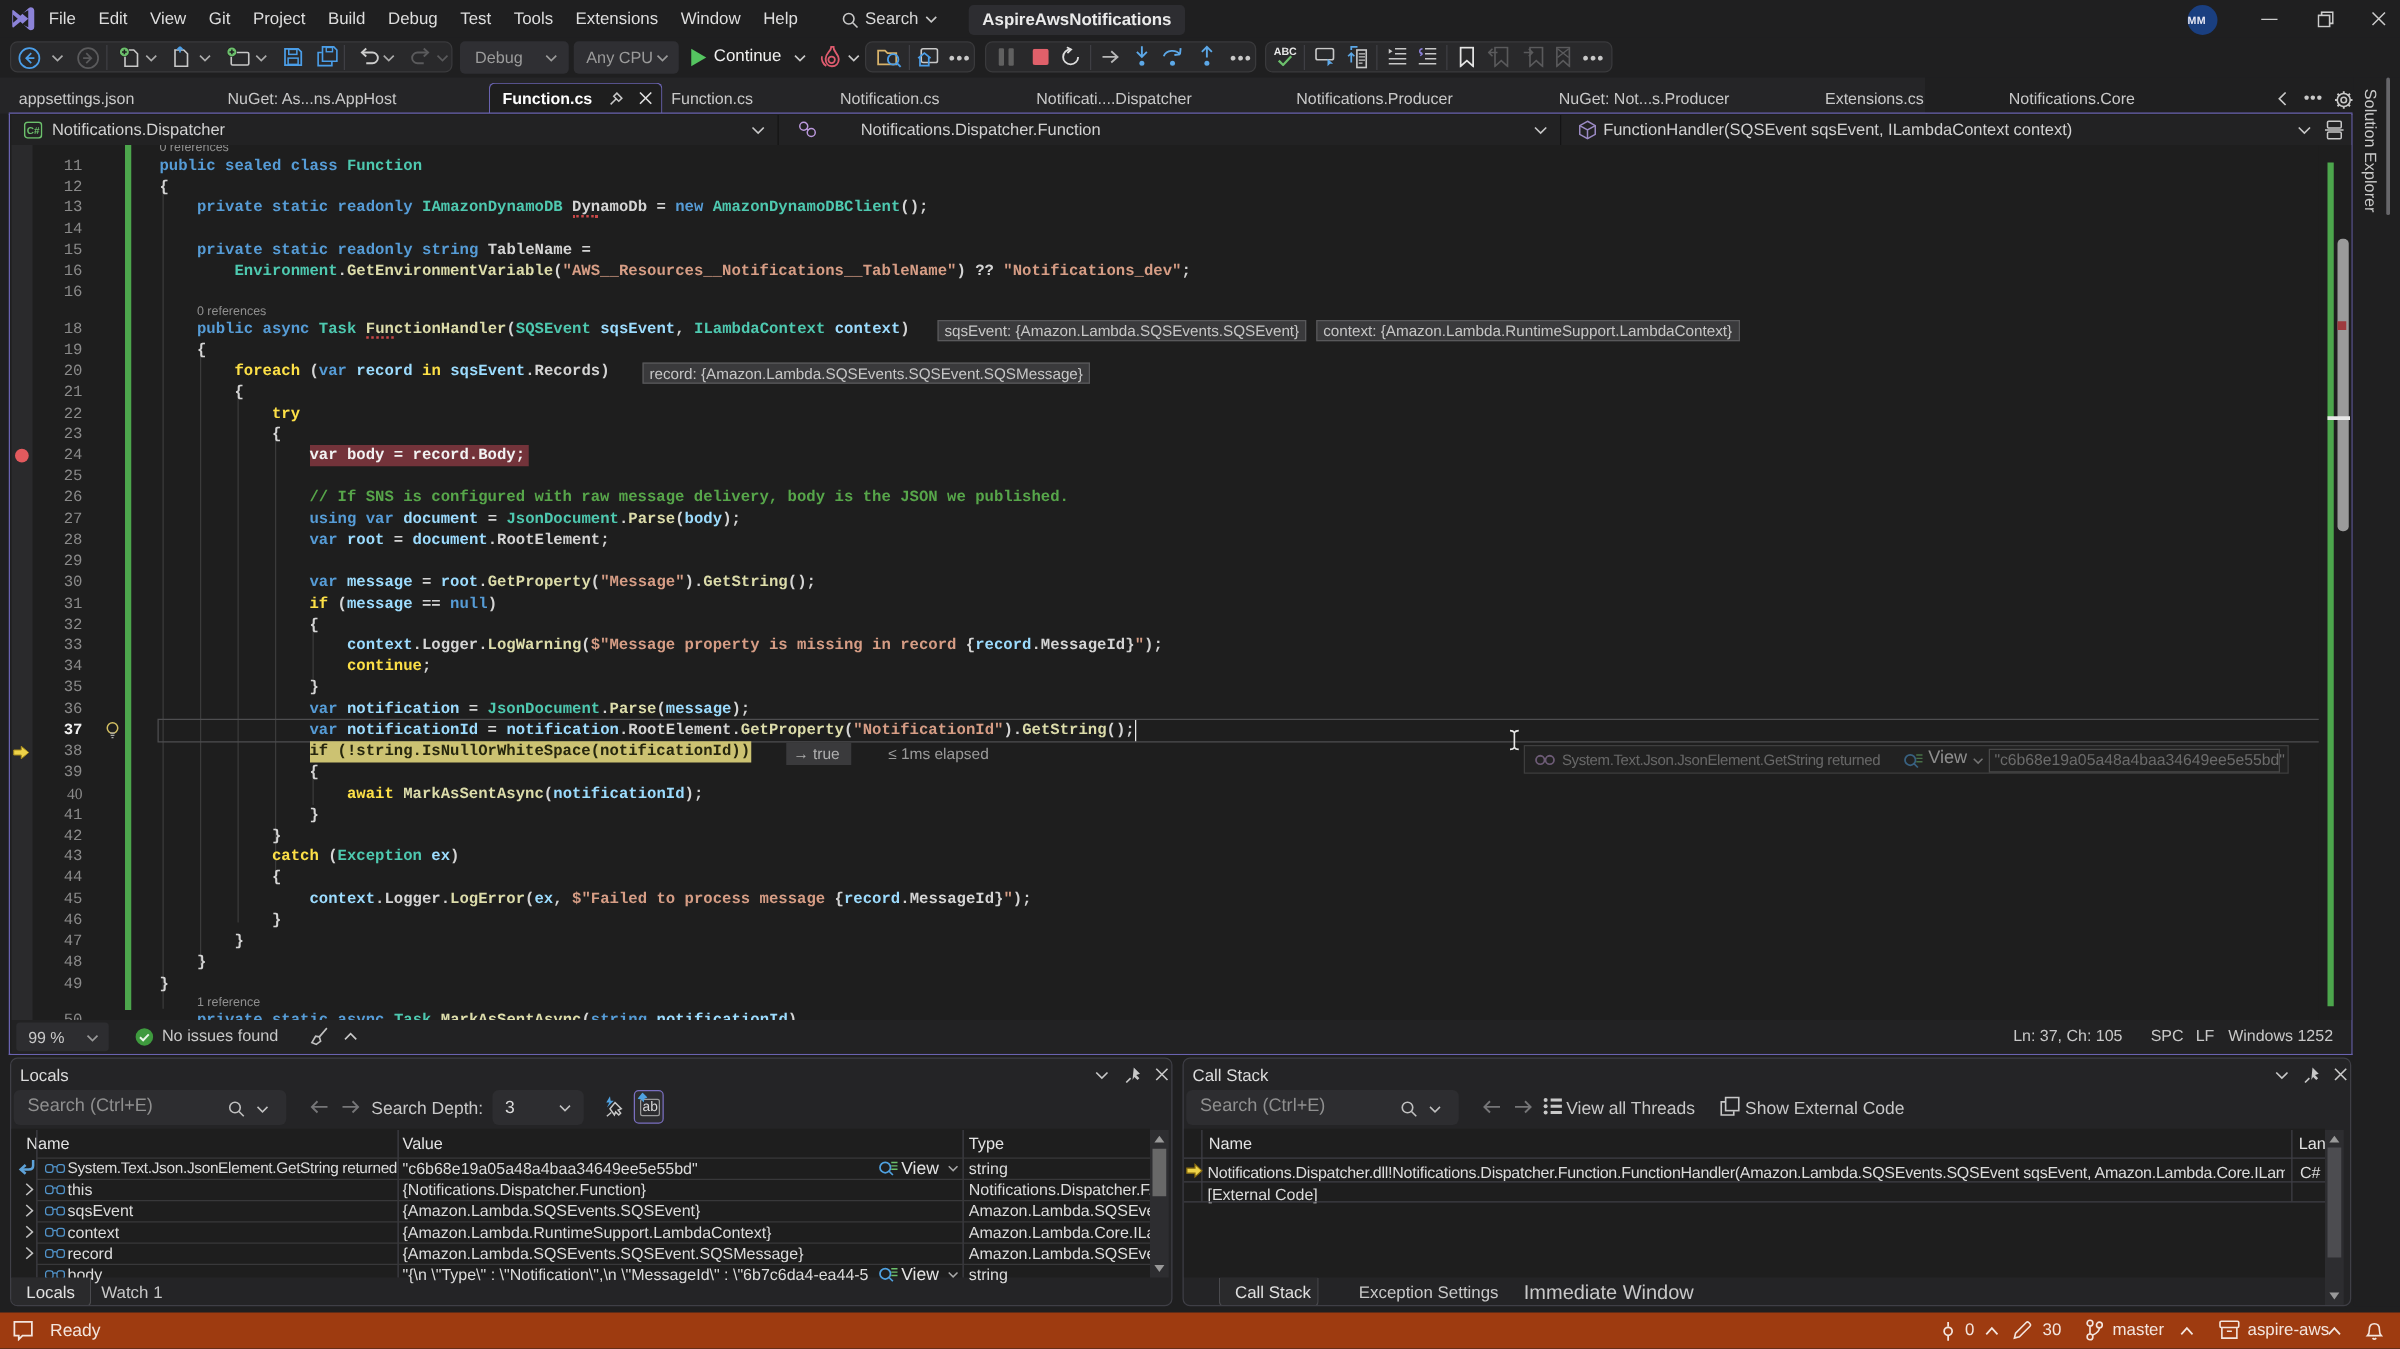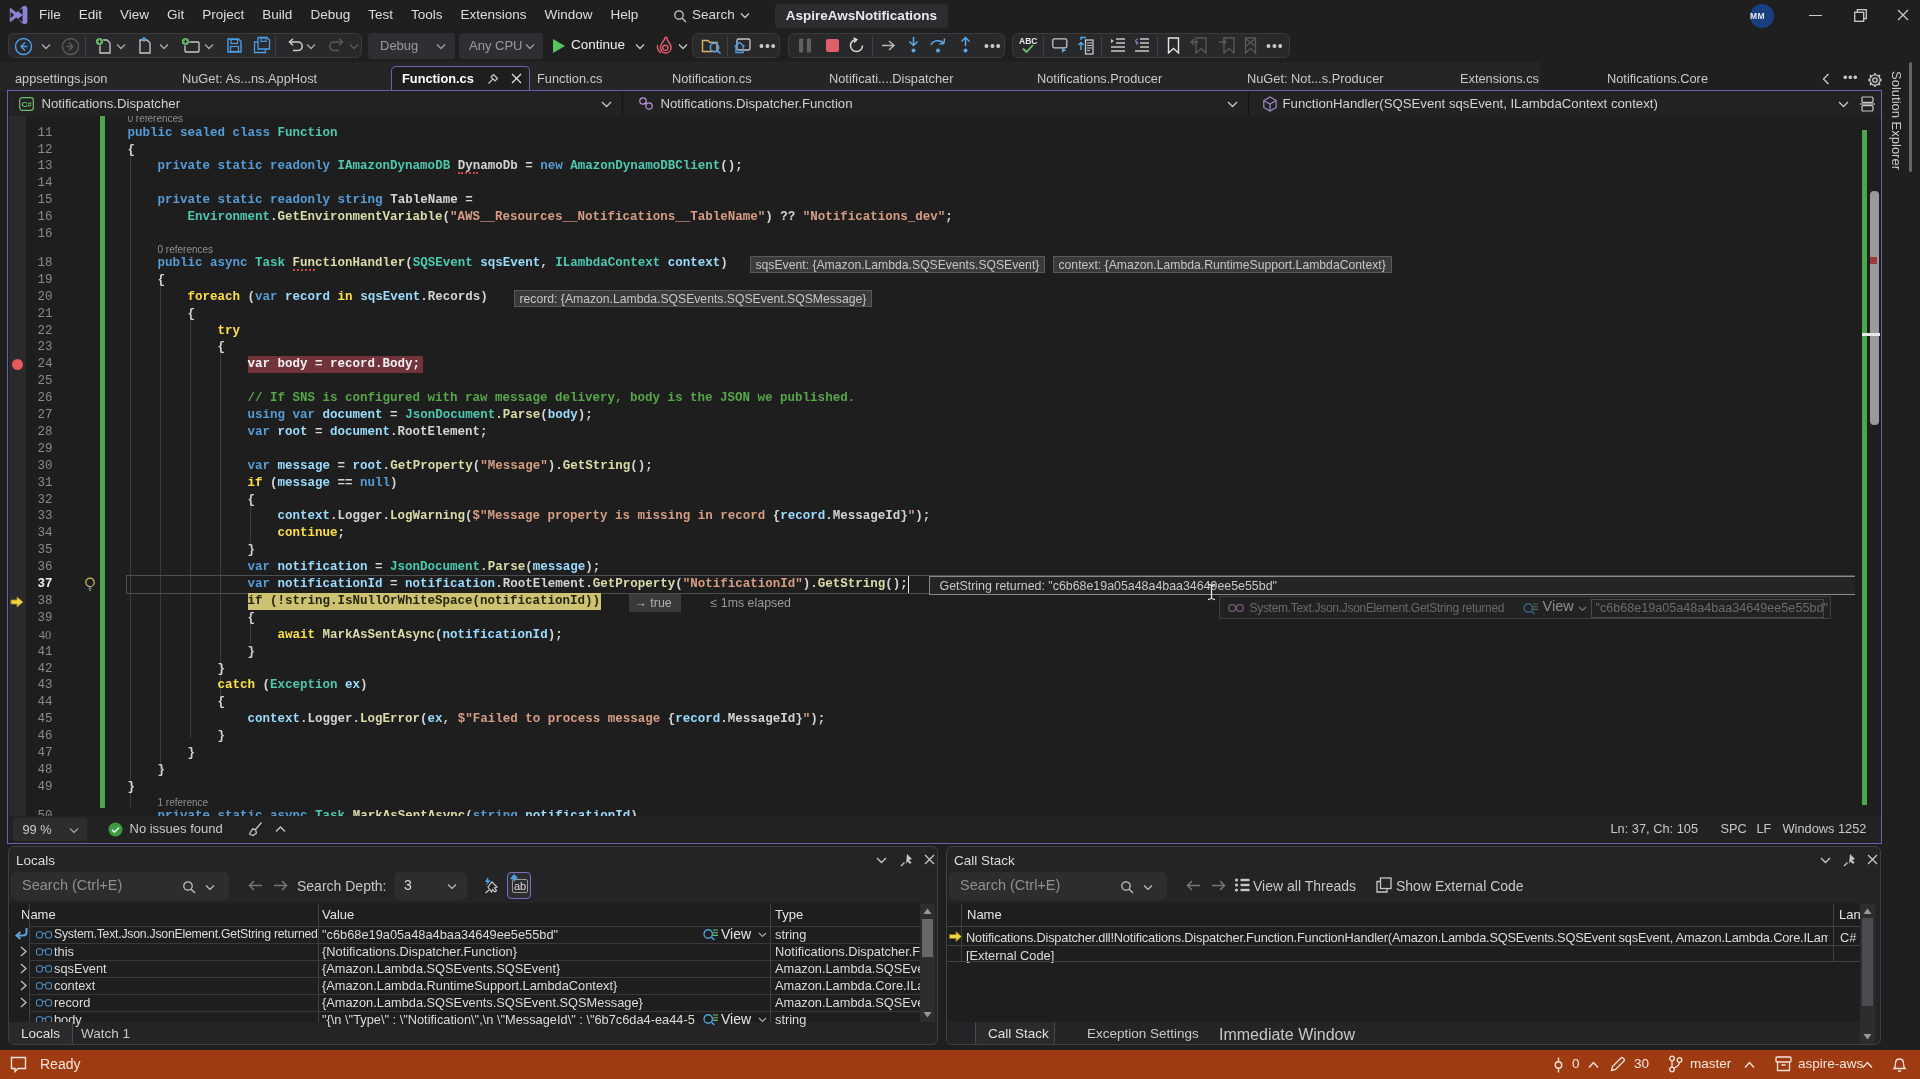--- a/index.html
+++ b/index.html
@@ -12,21 +12,21 @@
   .t  { color:#4EC9B0; }
   .m  { color:#DCDCAA; }
   .v  { color:#9CDCFE; }
   .s  { color:#D69D85; }
   .cm { color:#57A64A; }
   .cl { position:absolute; left:119px; font-family:"Liberation Mono",monospace;
         font-size:12.5px; line-height:16.9px; white-space:pre; color:#D4D4D4; font-weight:600;}
   i { font-style:normal; }
   .lens { position:absolute; font-family:"Liberation Sans",sans-serif; font-size:10px;
         color:#8F8F8F; }
-  .num { position:absolute; width:42px; text-align:center; font-family:"Liberation Mono",monospace;
+  .num { position:absolute; width:42px; text-align:right; font-family:"Liberation Mono",monospace;
         font-size:12.5px; line-height:16.9px; color:#8A8A8A; left:15.5px; font-weight:500;}
   .guide { position:absolute; width:1px; background:#3B3B3B; }
   .menuitem { display:inline-block; padding:0 9px; }
   .tabtxt { position:absolute; top:0; height:25px; line-height:25px; font-size:12.8px; color:#C9C9C9; }
   .seg-divider { position:absolute; top:6px; height:20px; width:1px; background:#3F3F44; }
   .group { position:absolute; top:34px; height:25px; border:1px solid #3A3A3C; background:#29292B; border-radius:6px; }
   .ico { position:absolute; }
   .dtip { position:absolute; height:17px; line-height:16px; border:1px solid #59595B; background:#3A3A3C;
           color:#C6C6C6; font-size:12.2px; padding:0 5px; white-space:nowrap; }
   .pui { font-size:13px; color:#C8C8C8; }
@@ -300,21 +300,21 @@
     </svg>
     <div class="abs pui" style="left:33px;top:4px;color:#D2D2D2;font-size:13.2px;">Notifications.Dispatcher</div>
     <svg class="abs" style="left:592px;top:9px" width="11" height="7" viewBox="0 0 11 7">
         <path d="M1 1 L5.5 5.5 L10 1" fill="none" stroke="#C8C8C8" stroke-width="1.3"></path>
       </svg>
     <svg class="abs" style="left:629px;top:4px" width="16" height="15" viewBox="0 0 16 15">
       <circle cx="5" cy="5" r="3.2" fill="none" stroke="#BB99DD" stroke-width="1.2"></circle>
       <circle cx="11" cy="10" r="3.2" fill="none" stroke="#BB99DD" stroke-width="1.2"></circle>
       <path d="M7.3 7 L8.7 8" stroke="#BB99DD" stroke-width="1.2"></path>
     </svg>
-    <div class="abs pui" style="left:652px;top:4px;color:#D2D2D2;font-size:13.2px;">Notifications.Dispatcher.Function</div>
+    <div class="abs pui" style="left:680px;top:4px;color:#D2D2D2;font-size:13.2px;">Notifications.Dispatcher.Function</div>
     <svg class="abs" style="left:1218px;top:9px" width="11" height="7" viewBox="0 0 11 7">
         <path d="M1 1 L5.5 5.5 L10 1" fill="none" stroke="#C8C8C8" stroke-width="1.3"></path>
       </svg>
     <svg class="abs" style="left:1253px;top:4px" width="16" height="16" viewBox="0 0 16 16">
       <path d="M8 1 L14.2 4.5 V11.5 L8 15 L1.8 11.5 V4.5 Z" fill="none" stroke="#9B8AC4" stroke-width="1.2"></path>
       <path d="M1.8 4.5 L8 8 L14.2 4.5 M8 8 V15" fill="none" stroke="#9B8AC4" stroke-width="1.2"></path>
     </svg>
     <div class="abs pui" style="left:1274px;top:4px;color:#D2D2D2;font-size:13.2px;">FunctionHandler(SQSEvent sqsEvent, ILambdaContext context)</div>
     <svg class="abs" style="left:1829px;top:9px" width="11" height="7" viewBox="0 0 11 7">
         <path d="M1 1 L5.5 5.5 L10 1" fill="none" stroke="#C8C8C8" stroke-width="1.3"></path>
@@ -439,23 +439,20 @@
       <circle cx="7" cy="5.4" r="4.2" fill="none" stroke="#D3BF62" stroke-width="1.2"></circle>
       <path d="M5.2 9.5 H8.8 M5.5 11.3 H8.5 M6.2 13.1 H7.8" stroke="#A9A9A9" stroke-width="1.1"></path>
     </svg>
 
     <div class="dtip" style="left:741px;top:140px;">sqsEvent: {Amazon.Lambda.SQSEvents.SQSEvent}</div>
     <div class="dtip" style="left:1044px;top:140px;">context: {Amazon.Lambda.RuntimeSupport.LambdaContext}</div>
     <div class="dtip" style="left:505px;top:174px;">record: {Amazon.Lambda.SQSEvents.SQSEvent.SQSMessage}</div>
 
     <div class="abs" style="left:899px;top:460px;width:1.6px;height:17px;background:#E8E8E8;"></div>
 
-    <div class="abs" style="left:920px;top:460px;width:933px;height:19px;border:1px solid #8A8A8A;background:#252526;">
-      <span style="position:absolute;left:10px;top:1.5px;font-size:12.4px;color:#C8C8C8;white-space:nowrap;">GetString returned: "c6b68e19a05a48a4baa34649ee5e55bd"</span>
-    </div>
 
     <div class="abs" style="left:1210px;top:480px;width:612px;height:23px;border:1px solid rgba(90,90,90,0.5);background:rgba(37,37,38,0.5);">
       <svg class="abs" style="left:8px;top:6px;opacity:0.45" width="16" height="10" viewBox="0 0 16 10">
         <circle cx="4.2" cy="5" r="3.4" fill="none" stroke="#C8A0DC" stroke-width="1.4"></circle>
         <circle cx="11.8" cy="5" r="3.4" fill="none" stroke="#C8A0DC" stroke-width="1.4"></circle>
       </svg>
       <span style="position:absolute;left:30px;top:3.5px;font-size:12px;letter-spacing:-0.3px;color:rgba(200,200,200,0.42);white-space:nowrap;">System.Text.Json.JsonElement.GetString returned</span>
       <svg class="abs" style="left:303px;top:5px;opacity:0.5" width="16" height="14" viewBox="0 0 16 14">
         <circle cx="5.2" cy="6" r="4.2" fill="none" stroke="#4FA1E0" stroke-width="1.4"></circle>
         <path d="M8.3 9 L11.3 12" stroke="#4FA1E0" stroke-width="1.4"></path>

